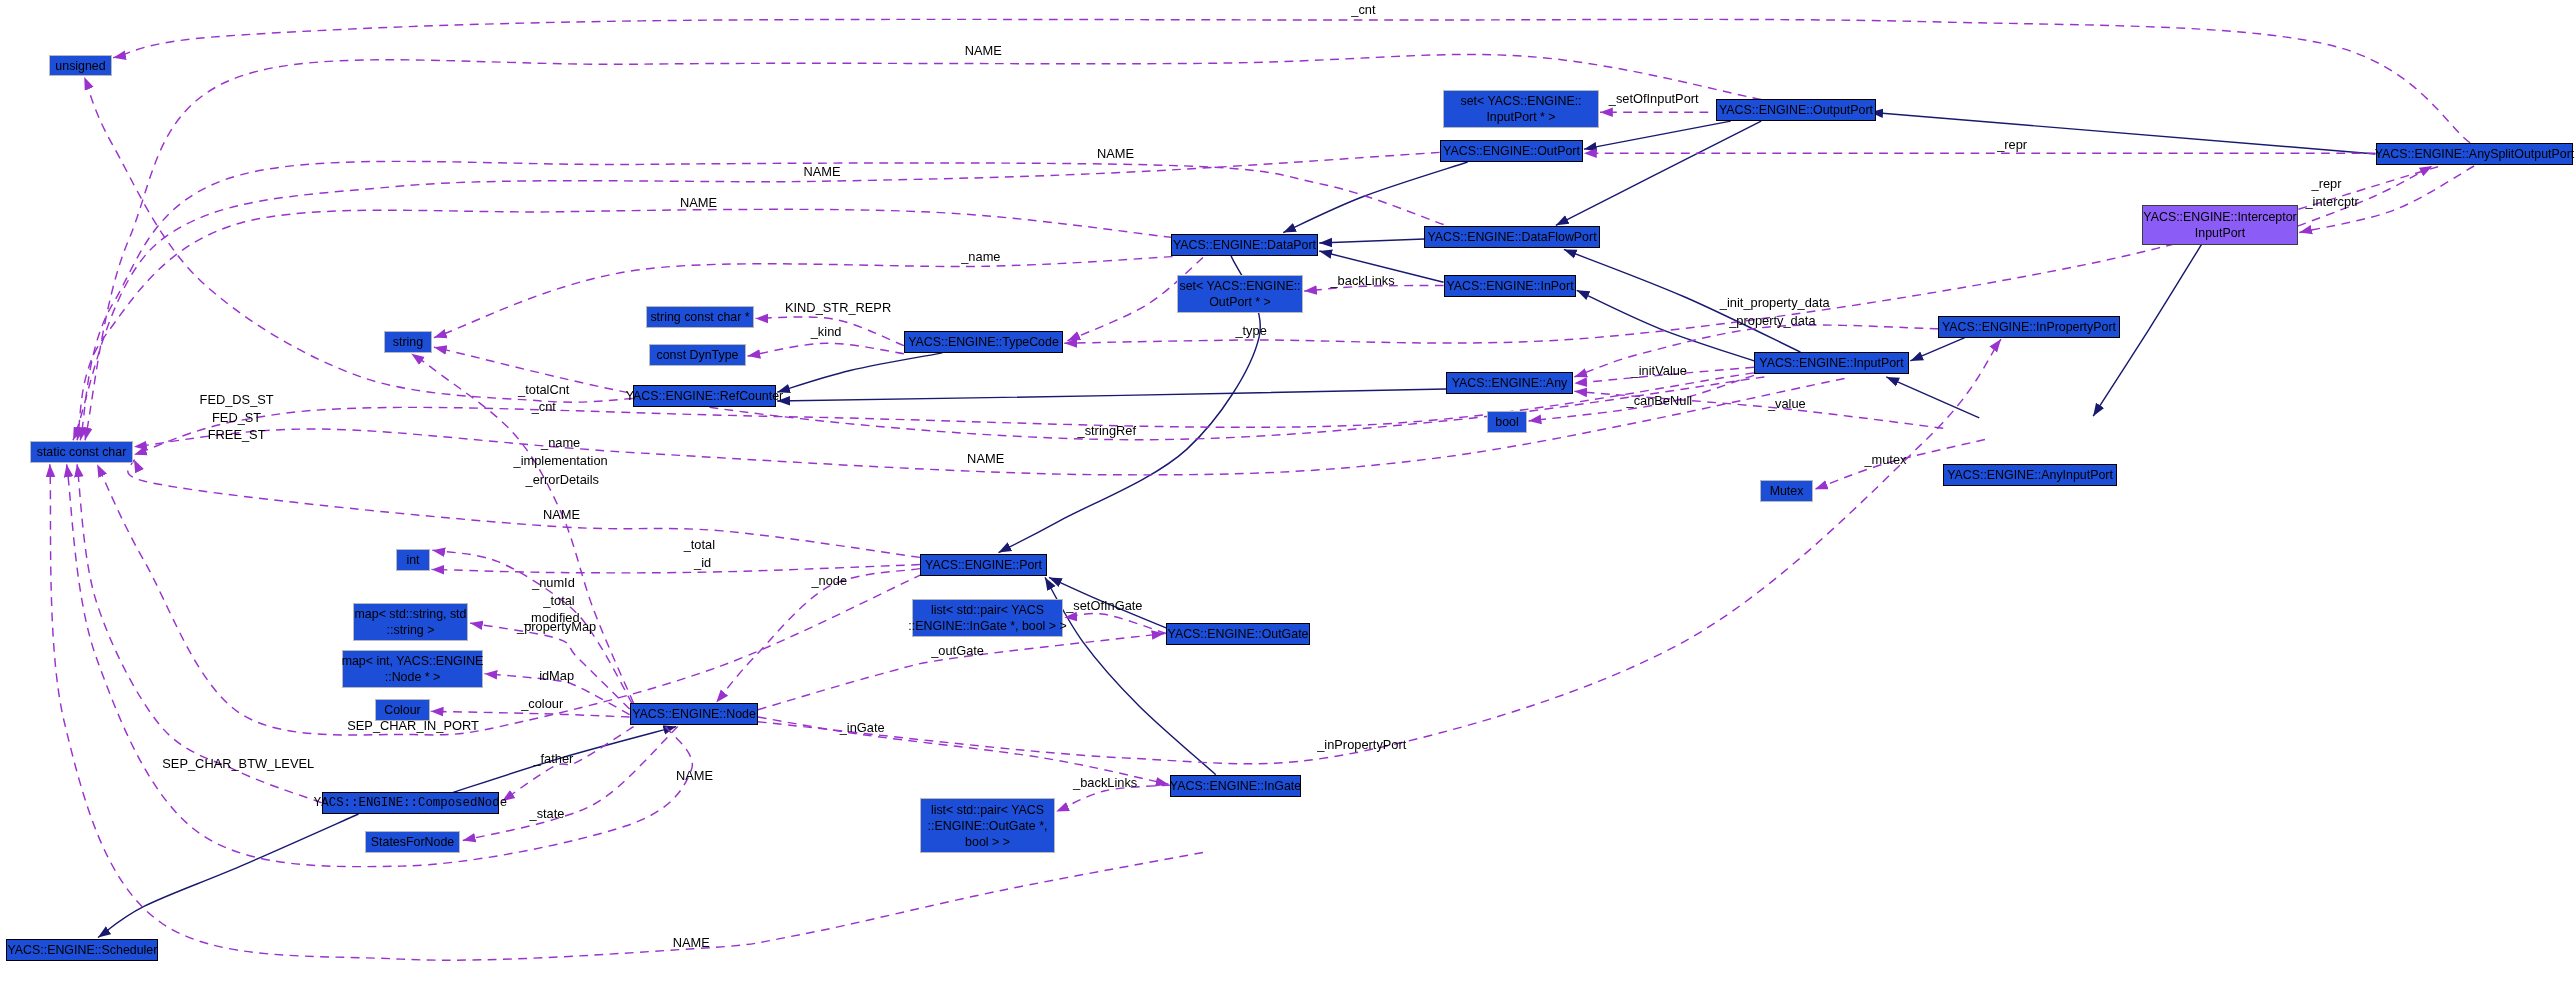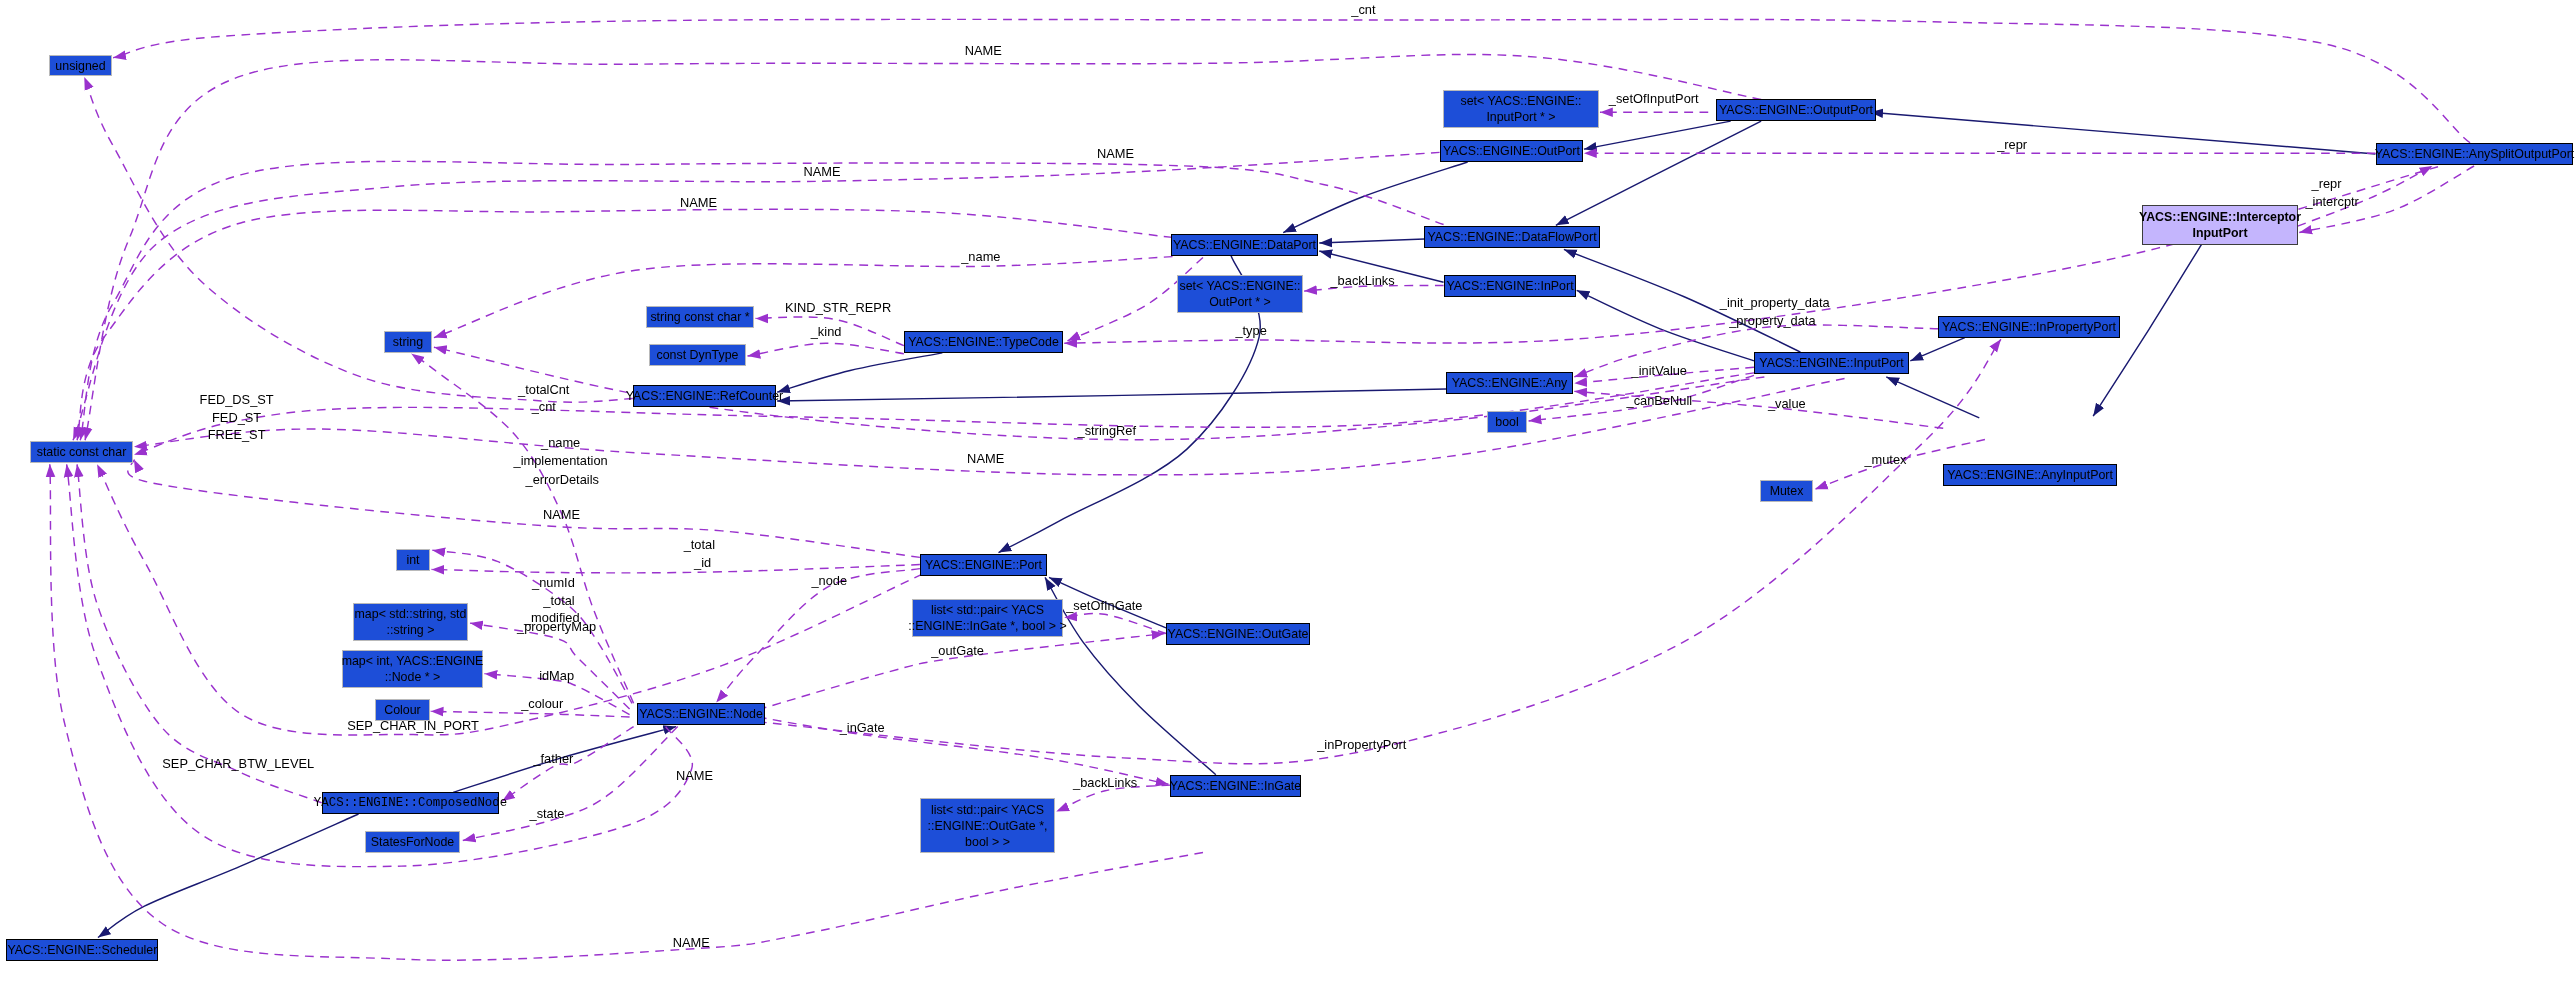--- a/index.html
+++ b/index.html
@@ -3,21 +3,21 @@
 <meta charset="utf-8">
 <style>
   html,body{margin:0;padding:0;background:#ffffff;}
   #diagram{position:relative;width:2576px;height:984px;background:#ffffff;overflow:hidden;
            font-family:"Liberation Sans", sans-serif;}
   #edge-layer{position:absolute;left:0;top:0;}
   .dg-node{position:absolute;display:flex;align-items:center;justify-content:center;text-align:center;
            box-sizing:border-box;background:#1d4ed8;color:#000;font-size:12.4px;line-height:16px;white-space:pre;}
   .dg-node.class{border:0.8px solid #000000;}
   .dg-node.plain{border:0.8px solid #b9b9b9;}
-  .dg-node.current{border:0.8px solid #3d3d3d;background:#c4b5fd;font-weight:bold;}
+  .dg-node.current{border:0.8px solid #3d3d3d;background:#8b5cf6;}
   .edge-label{font-size:16px;fill:#000000;}
 </style>
 </head>
 <body>
 
 <div id="diagram">
     <svg id="edge-layer" width="2576" height="984" viewBox="0 0 3212 1227">
       <defs>
         <marker id="arr-solid" markerUnits="userSpaceOnUse" markerWidth="18" markerHeight="14" refX="16" refY="7" orient="auto">
           <path d="M0,1 L16,7 L0,13 z" fill="#191970"></path>
@@ -167,21 +167,21 @@
     <div class="dg-node plain" style="left: 396px; top: 549px; width: 34px; height: 21.7px;">int</div>
     <div class="dg-node class" style="left: 920px; top: 554px; width: 127px; height: 21.7px;">YACS::ENGINE::Port</div>
     <div class="dg-node plain" style="left: 353px; top: 603px; width: 115px; height: 38px;">map&lt; std::string, std
 ::string &gt;</div>
     <div class="dg-node plain" style="left: 912px; top: 599px; width: 151px; height: 38px;">list&lt; std::pair&lt; YACS
 ::ENGINE::InGate *, bool &gt; &gt;</div>
     <div class="dg-node class" style="left: 1166px; top: 623px; width: 144px; height: 21.7px;">YACS::ENGINE::OutGate</div>
     <div class="dg-node plain" style="left: 342px; top: 650px; width: 141px; height: 38px;">map&lt; int, YACS::ENGINE
 ::Node * &gt;</div>
     <div class="dg-node plain" style="left: 375px; top: 699px; width: 55px; height: 21.7px;">Colour</div>
-    <div class="dg-node class" style="left: 630px; top: 703px; width: 128px; height: 21.7px; margin-left: 7px;">YACS::ENGINE::Node</div>
+    <div class="dg-node class" style="left: 630px; top: 703px; width: 128px; height: 21.7px;">YACS::ENGINE::Node</div>
     <div class="dg-node class" style="left: 1170px; top: 775px; width: 131px; height: 21.7px;">YACS::ENGINE::InGate</div>
     <div class="dg-node plain" style="left: 920px; top: 798px; width: 135px; height: 55px;">list&lt; std::pair&lt; YACS
 ::ENGINE::OutGate *,
 bool &gt; &gt;</div>
     <div class="dg-node class" style="left: 322px; top: 792px; width: 177px; height: 21.7px; font-family: Liberation Mono, monospace;">YACS::ENGINE::ComposedNode</div>
     <div class="dg-node plain" style="left: 365px; top: 831px; width: 95px; height: 21.7px;">StatesForNode</div>
     <div class="dg-node class" style="left: 6.4px; top: 939px; width: 152px; height: 21.7px;">YACS::ENGINE::Scheduler</div>
   </div>
 
 

